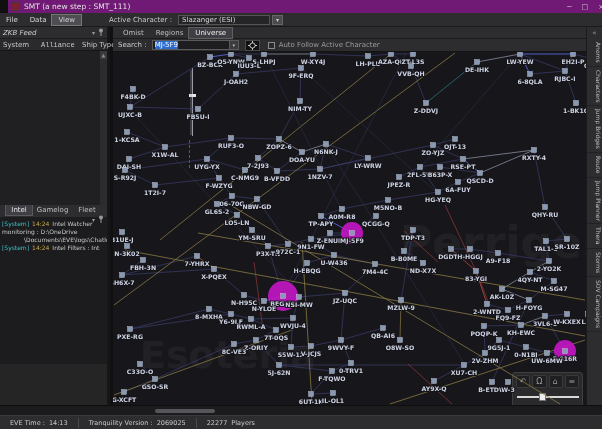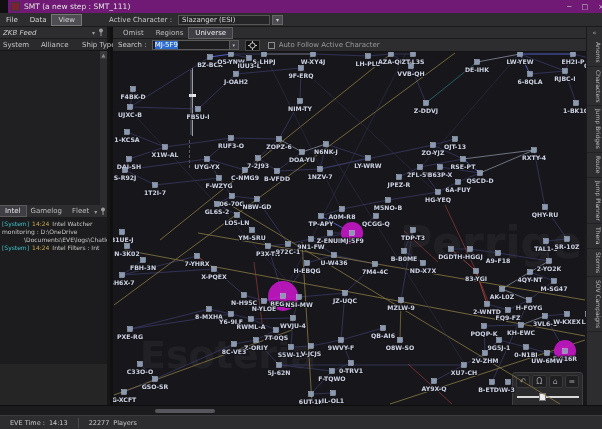--- a/index.html
+++ b/index.html
@@ -28,21 +28,21 @@
   #zkb-filter{height:13px;background:#1f1f21;display:flex;align-items:center;padding:0 3px;box-sizing:border-box;}
   .checkbox{width:7px;height:7px;background:#47484c;border:1px solid #8a8a8a;color:#fff;font-size:6px;line-height:7px;
             display:flex;align-items:center;justify-content:center;box-sizing:border-box;}
   #zkb-filter span.lbl{margin-left:4px;color:#d8d8d8;}
   #zkb-cols{height:12px;background:#2a2a2d;display:flex;color:#c6c6c6;border-bottom:1px solid #151515;box-sizing:border-box;}
   #zkb-cols div{padding-top:2px;}
   #zkb-body{height:154px;background:#202022;position:relative;}
   #zkb-scroll{position:absolute;right:0;top:0;width:7px;height:100%;background:#2c2c2f;}
   #zkb-scroll .arr{width:7px;height:8px;color:#8a8a8a;font-size:5px;text-align:center;line-height:8px;background:#3a3a3e;}
   
-  #intel-tabs{height:13px;background:#2d2d30;display:flex;align-items:center;border-bottom:1px solid #1c1c1c;box-sizing:border-box;}
+  #intel-tabs{height:13px;background:#2d2d30;display:flex;align-items:center;border-bottom:1px solid #1c1c1c;box-sizing:border-box;flex-direction:column;}
   .itab{padding:1px 5px;color:#bdbdbd;}
   .itab.active{background:#3e3e44;outline:1px solid #5a5a5a;color:#e8e8e8;}
   #intel-body{height:146px;background:#1c1c1e;padding:2px 2px;box-sizing:border-box;font-size:6px;line-height:8px;overflow:hidden;}
   .iline .tag{color:#3fc1c9;}
   .iline .time{color:#c9a84a;margin-left:3px;}
   .iline .txt{color:#c6c6c6;margin-left:3px;}
   .iline.cont{padding-left:22px;color:#c6c6c6;}
   #clear-intel{height:13px;background:#2f2f33;border-top:1px solid #19191b;color:#cccccc;display:flex;align-items:center;justify-content:center;}
   
   #map-tabs{left:113px;top:27px;width:473px;height:12px;background:#2d2d30;display:flex;align-items:flex-end;border-bottom:1px solid #1b1b1b;box-sizing:border-box;padding-left:4px;}
@@ -109,21 +109,21 @@
     <span class="hdr-icons">
       <span>▾</span>
       <span><svg width="6" height="8">
             <circle cx="3" cy="2.5" r="2" fill="#9a9a9a"></circle>
             <line x1="3" y1="4" x2="3" y2="8" stroke="#9a9a9a" stroke-width="1"></line>
           </svg></span>
     </span>
   </div>
   <div id="zkb-cols">
       <div style="flex: 0 0 35px; padding-left: 3px;">System</div>
-      <div style="flex: 0 0 38px; padding-left: 3px;">Alliance</div>
+      <div style="flex: 0 0 38px; padding-left: 3px; font-family: Liberation Mono, monospace;">Alliance</div>
       <div style="flex: 0 0 34px; padding-left: 3px;">Ship Type</div>
     </div>
   <div id="zkb-body">
     <div id="zkb-scroll">
       <div class="arr">▲</div>
     </div>
   </div>
   <div id="intel-tabs">
     <span id="intel-tab-items" style="display:flex;">
         <span class="itab active">Intel</span>
@@ -911,16 +911,20 @@
 <div class="abs" id="gapstrip">
   <div id="hthumb"></div>
 </div>
 
 <div class="abs" id="statusbar">
   <div class="status-seg">
     <span>EVE Time :</span>
     <span>14:13</span>
   </div>
   <div class="status-seg">
+    <span>Tranquility Version :</span>
+    <span>2069025</span>
+  </div>
+  <div class="status-seg">
     <span>22277</span>
     <span>Players</span>
   </div>
 </div>
 
 </body></html>

